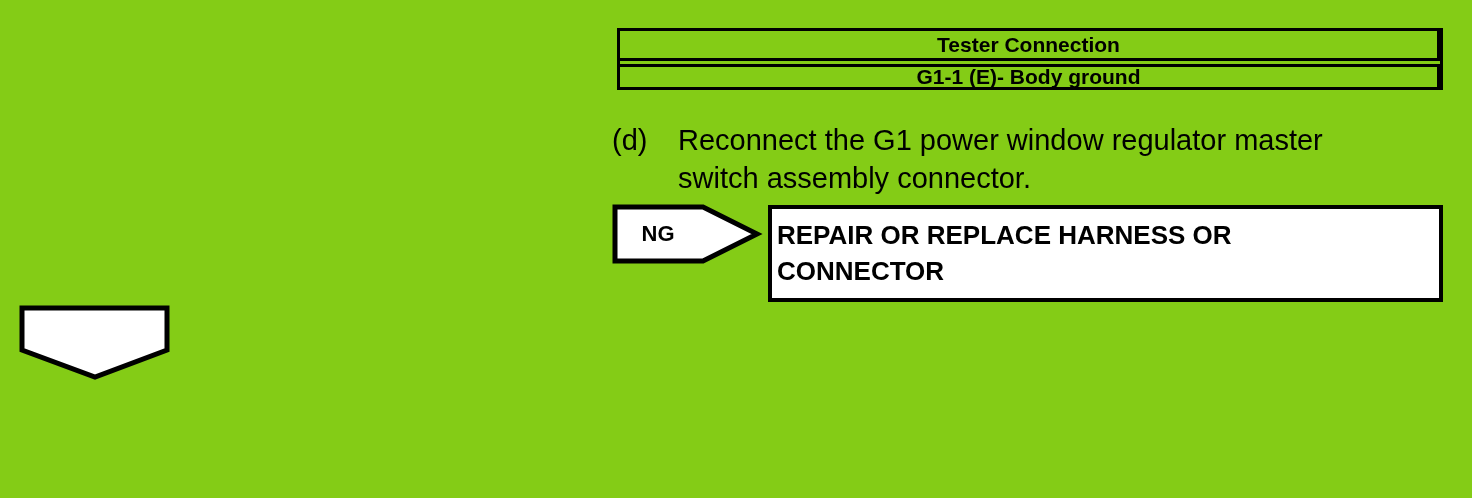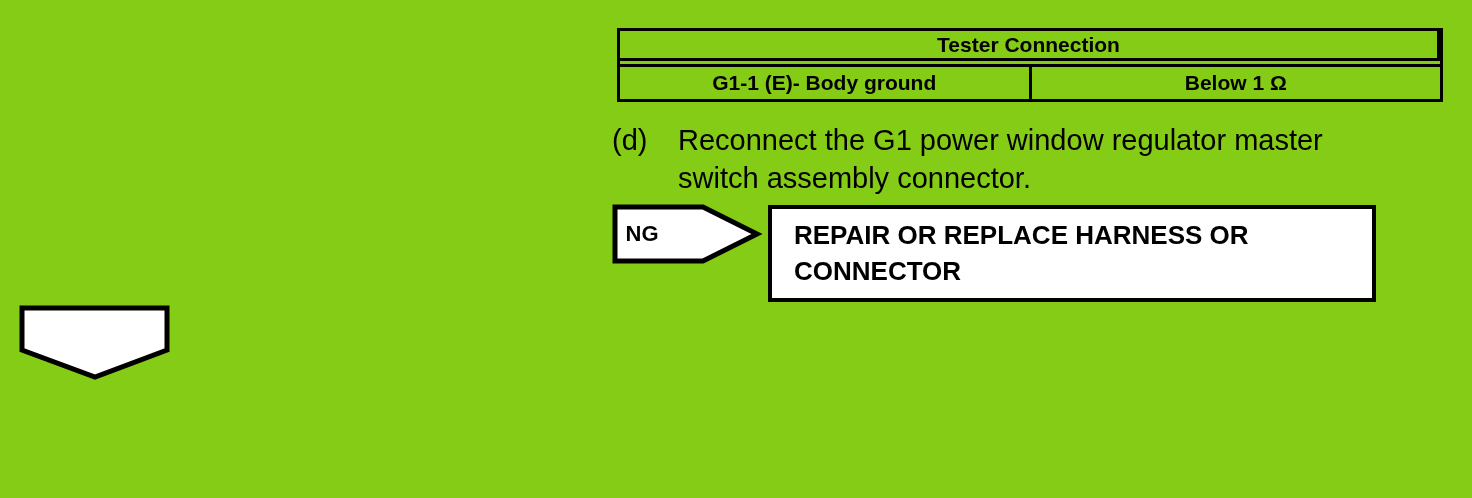--- a/index.html
+++ b/index.html
@@ -16,68 +16,67 @@
   .spec-table {
     position: absolute; left: 617px; top: 28px; width: 826px;
     border: 3px solid #000;
   }
   .spec-row { display: flex; }
   .spec-row.header { border-bottom: 9px double #000; }
   .spec-cell {
     flex: 1; display: flex; align-items: center; justify-content: center;
     font-weight: bold; font-size: 21px; height: 27px;
   }
-  .spec-row.body .spec-cell { height: 32px; }
+  .spec-row.body .spec-cell { height: 20px; }
   .spec-cell.first { border-right: 3px solid #000; }
 
   
   .instruction {
     position: absolute; left: 612px; top: 121px;
     display: flex; font-size: 29px; line-height: 38px;
   }
   .instruction .marker { width: 66px; flex: none; }
   .instruction .text { width: 700px; }
 
   
   .shape-svg { position: absolute; }
   .shape-label {
     position: absolute; text-align: center; font-weight: bold; font-size: 22px;
   }
   .ng-svg { left: 612px; top: 204px; }
-  .ng-label { left: 598px; top: 213px; width: 88px; line-height: 42px; }
+  .ng-label { left: 614px; top: 213px; width: 88px; line-height: 42px; }
   .ok-svg { left: 18px; top: 304px; }
   .ok-label { left: 18px; top: 311px; width: 152px; line-height: 42px; }
 
   
   .action-box {
     position: absolute; border: 4px solid #000; background: #fff;
     font-weight: bold;
   }
   .ng-box {
-    left: 768px; top: 205px; width: 608px; height: 97px;
-    padding: 8px 0 0 22px; font-size: 26px; line-height: 36px;
+    left: 768px; top: 205px; width: 675px; height: 97px;
+    padding: 8px 0 0 5px; font-size: 26px; line-height: 36px;
   }
   .ng-box .wrap { display: block; max-width: 600px; }
   .final-box {
     left: 14px; top: 412px; width: 1429px; height: 59px;
     padding: 6px 0 0 10px; font-size: 28px; line-height: 34px;
   }
 </style>
 </head>
 <body>
 
 <div class="page">
 
   <div class="spec-table">
     <div class="spec-row header">
       <div class="spec-cell first">Tester Connection</div>
     </div>
     <div class="spec-row body">
       <div class="spec-cell first">G1-1 (E)- Body ground</div>
-      <div class="spec-cell">Below 1 Ω</div>
     </div>
   </div>
 
   <div class="instruction">
     <div class="marker">(d)</div>
     <div class="text">Reconnect the G1 power window regulator master switch assembly connector.</div>
   </div>
 
   <svg class="shape-svg ng-svg" width="152" height="64" viewBox="0 0 152 64">
     <polygon points="3,3 91,3 145,30 91,57 3,57" fill="#ffffff" stroke="#000000" stroke-width="5" stroke-linejoin="miter"></polygon>

